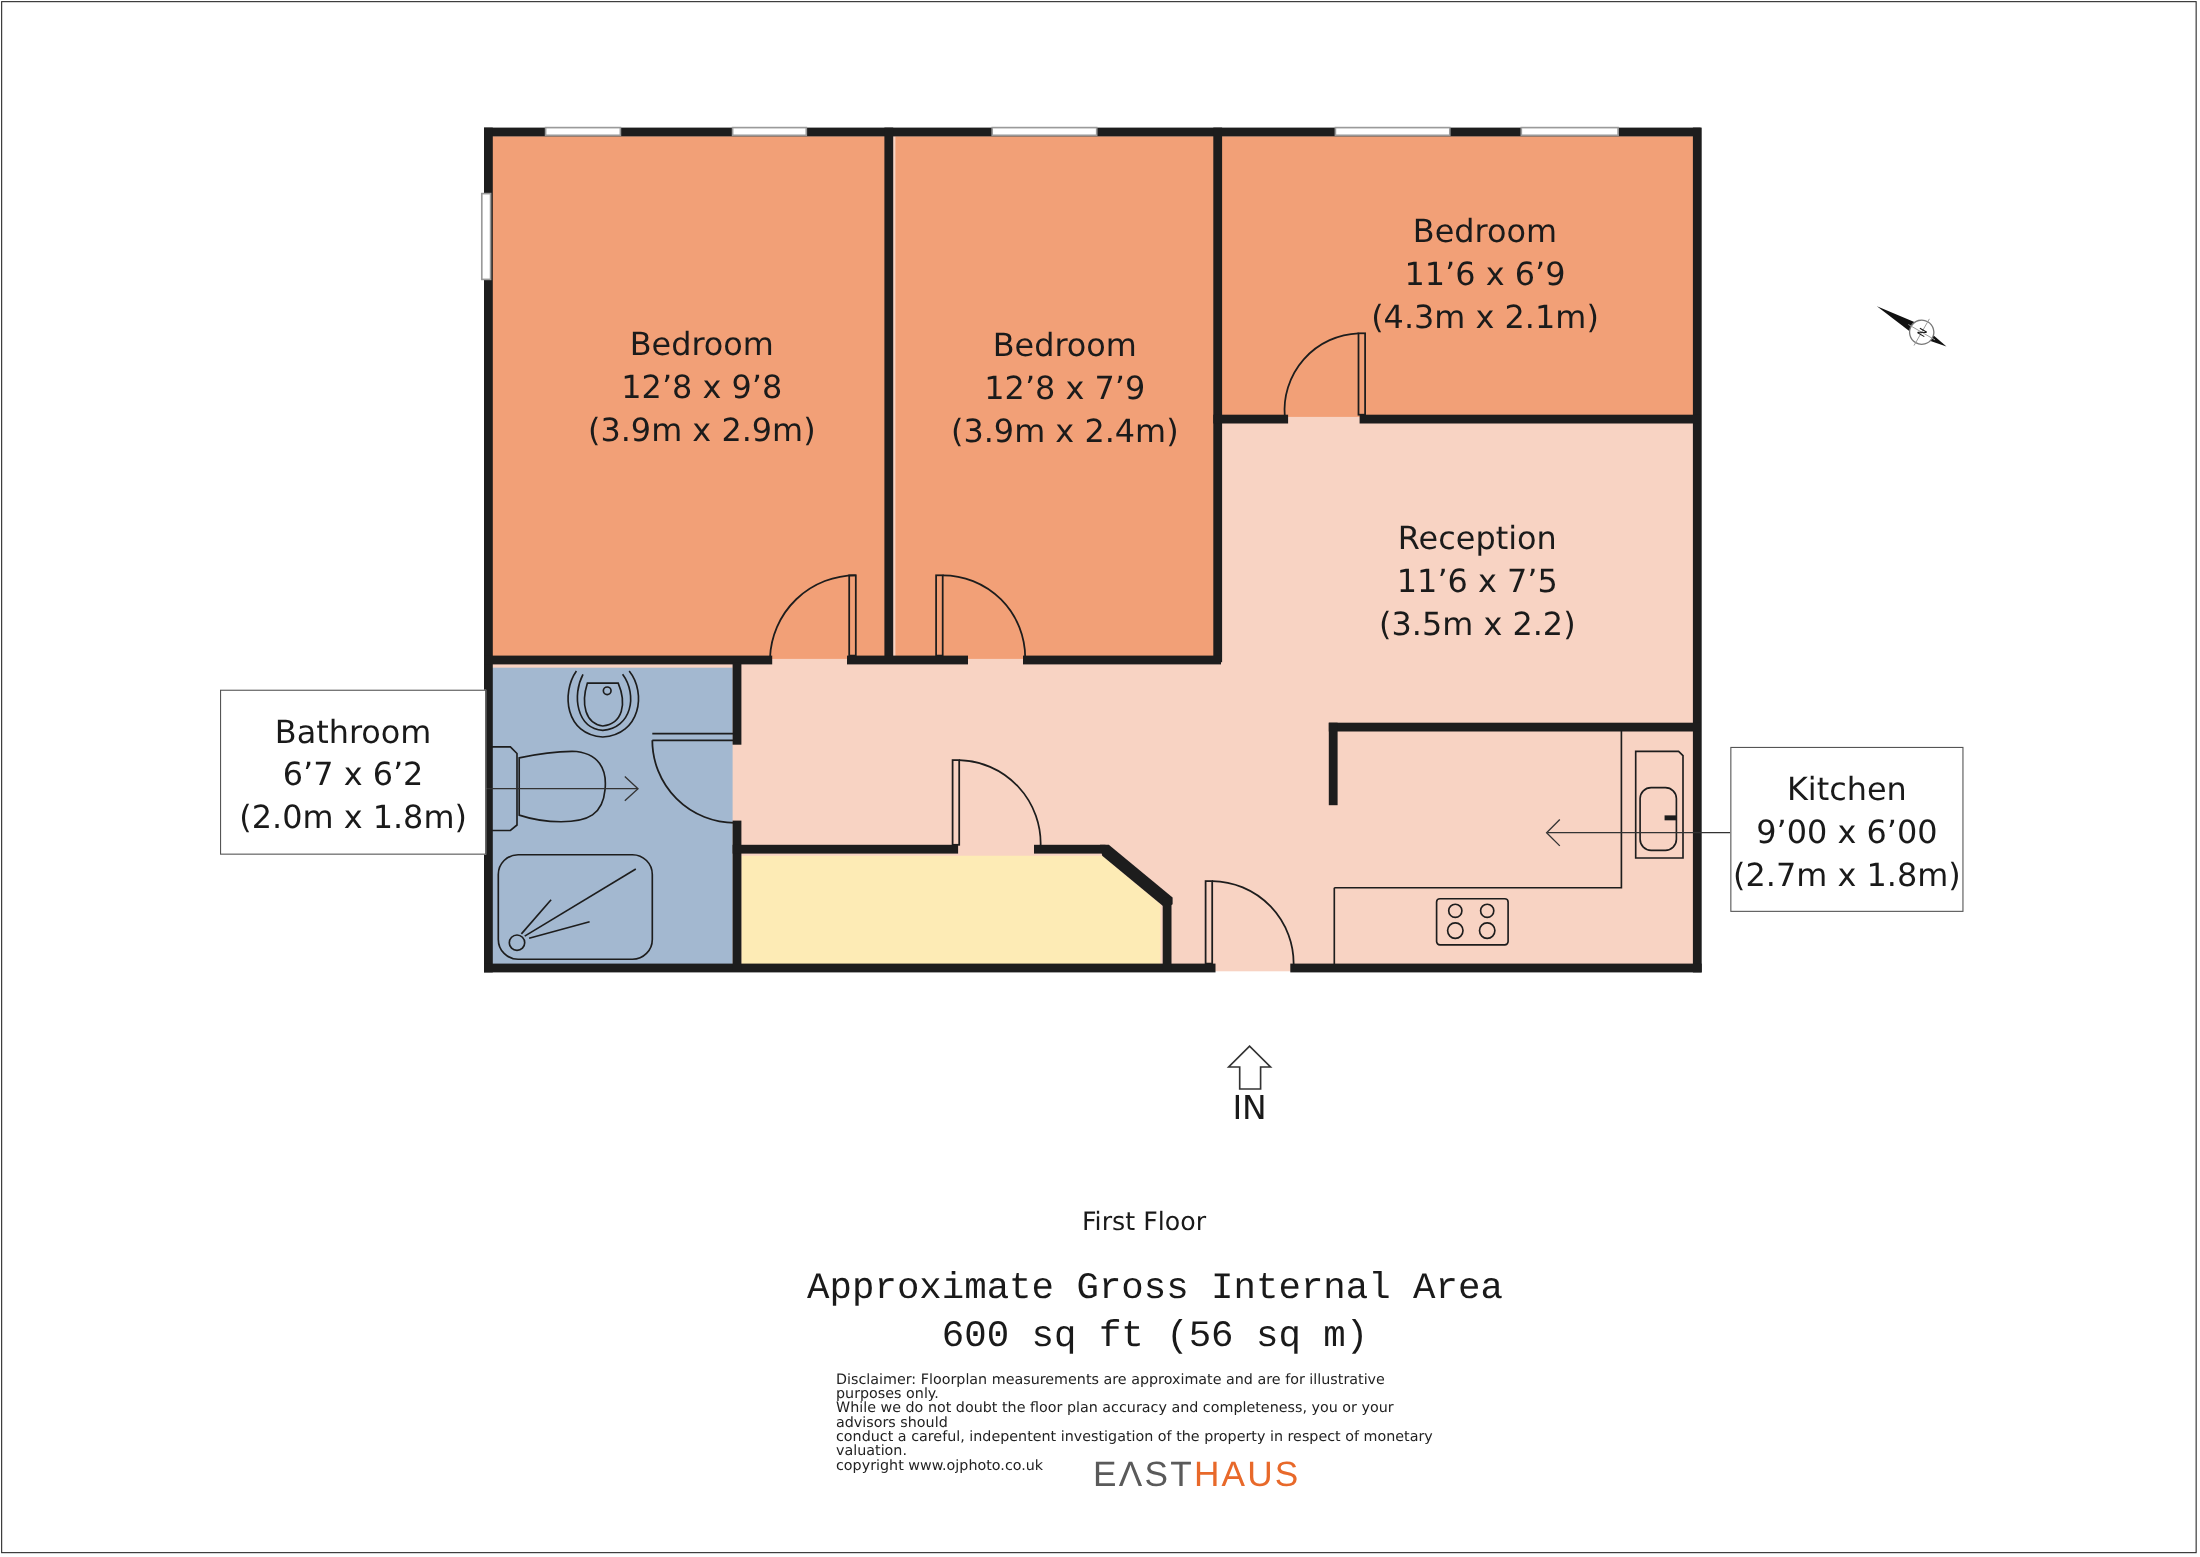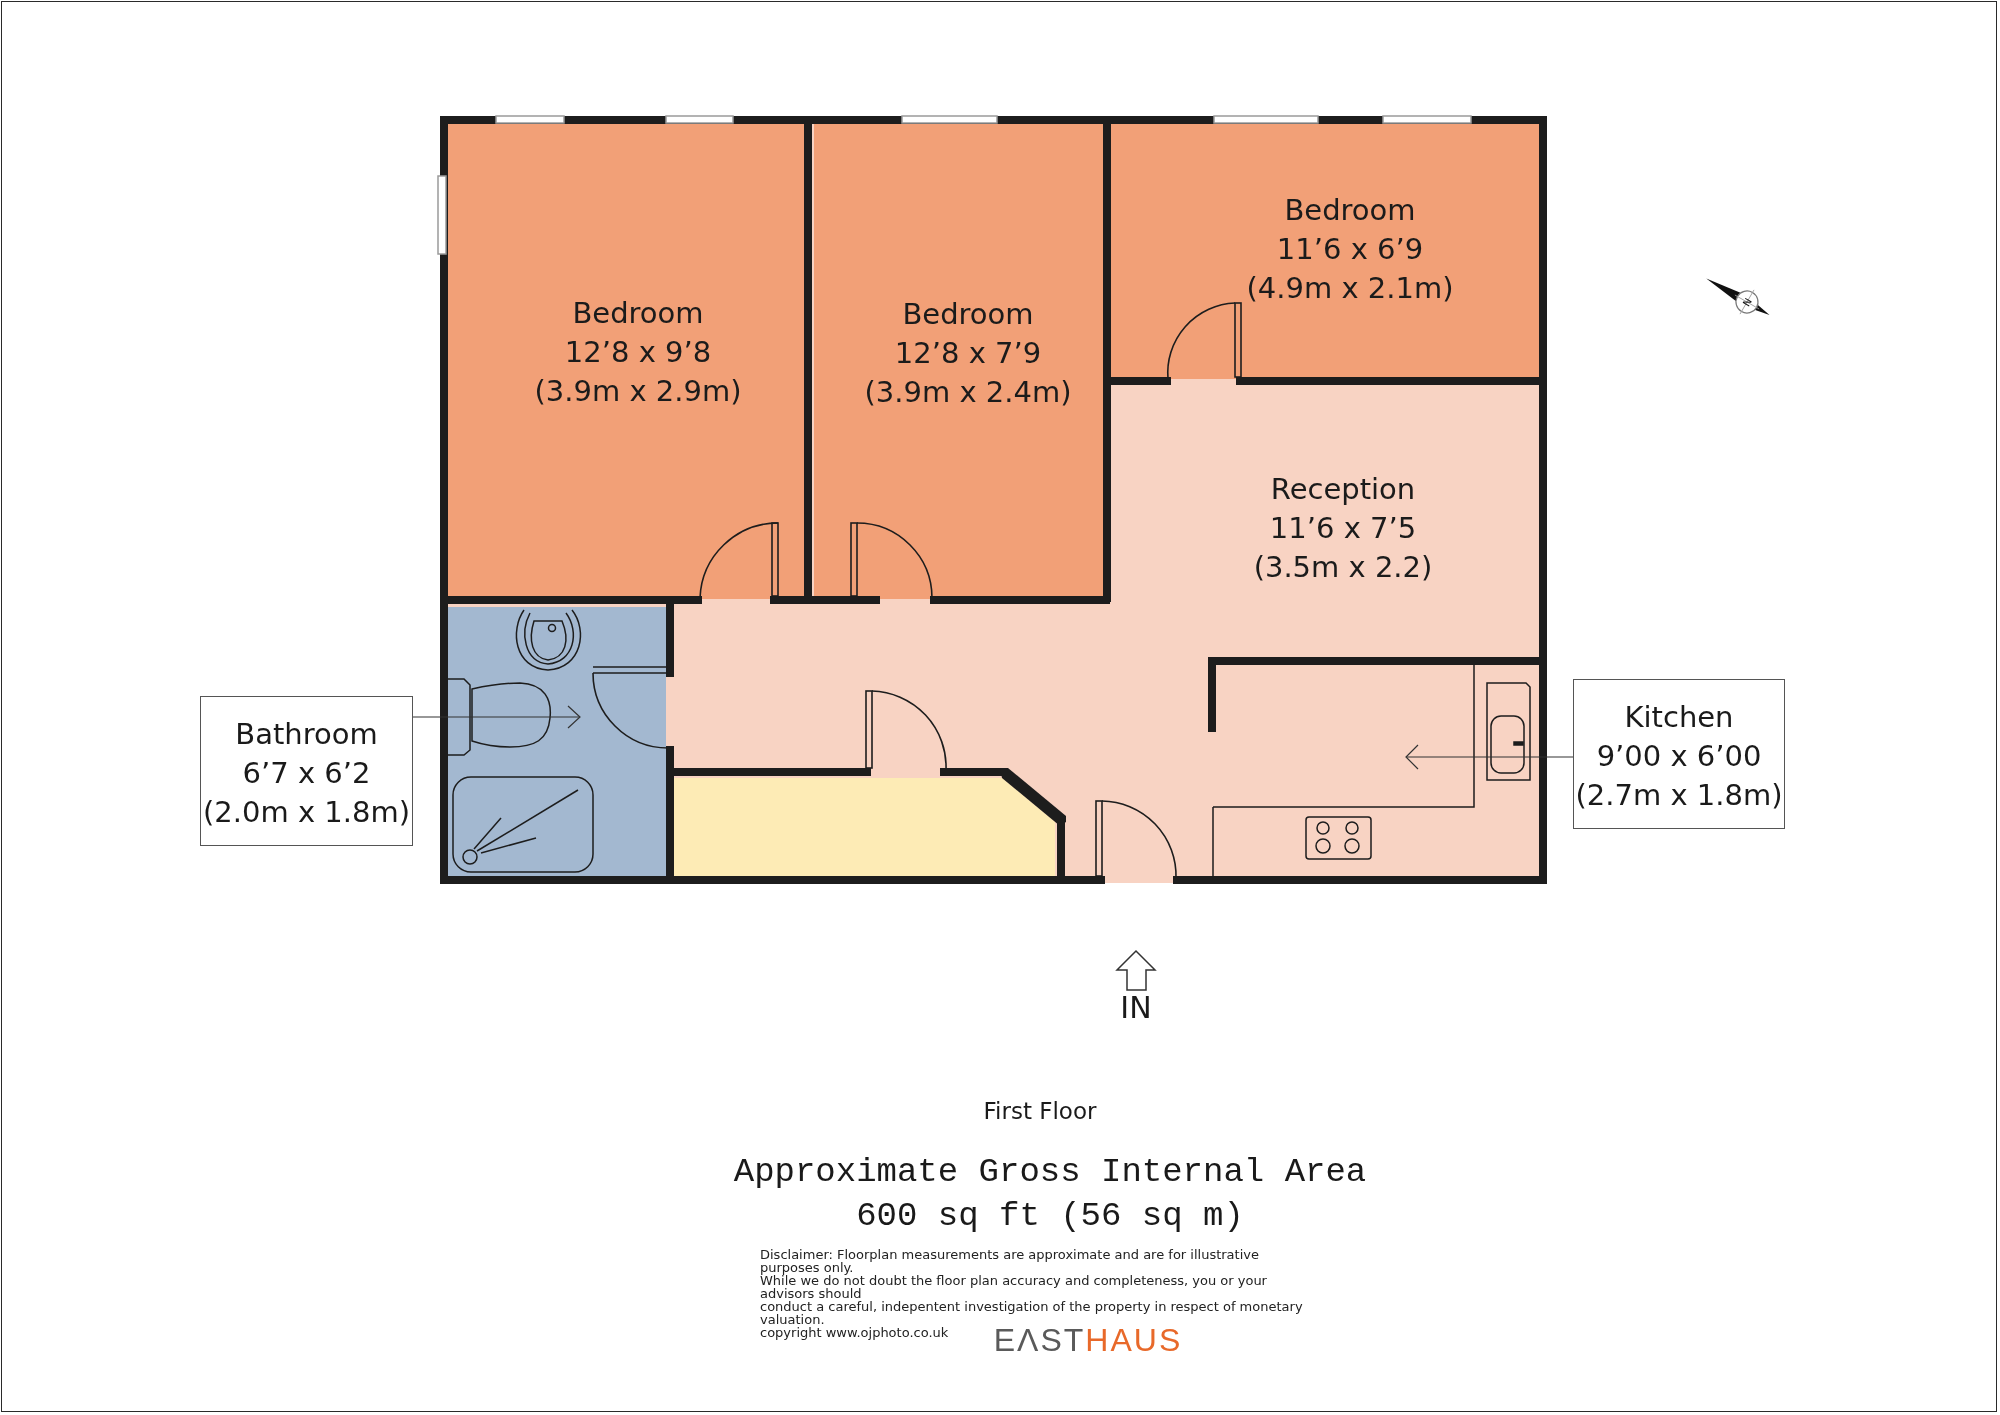--- a/index.html
+++ b/index.html
@@ -174,29 +174,29 @@
   <div>(3.9m x 2.9m)</div>
 </div>
 <div class="room-label" style="left:968px; top:295px;">
   <div>Bedroom</div>
   <div>12’8 x 7’9</div>
   <div>(3.9m x 2.4m)</div>
 </div>
 <div class="room-label" style="left:1350px; top:191px;">
   <div>Bedroom</div>
   <div>11’6 x 6’9</div>
-  <div>(4.9m x 2.1m)</div>
+  <div>(4.3m x 2.1m)</div>
 </div>
 <div class="room-label" style="left:1343px; top:470px;">
   <div>Reception</div>
   <div>11’6 x 7’5</div>
   <div>(3.5m x 2.2)</div>
 </div>
 
-<div class="callout" style="left:200px; top:696px; width:213px; height:150px;">
+<div class="callout" style="left:200px; top:627px; width:242px; height:150px;">
   <div>Bathroom</div>
   <div>6’7 x 6’2</div>
   <div>(2.0m x 1.8m)</div>
 </div>
 <div class="callout" style="left:1573px; top:679px; width:212px; height:150px;">
   <div>Kitchen</div>
   <div>9’00 x 6’00</div>
   <div>(2.7m x 1.8m)</div>
 </div>
 

